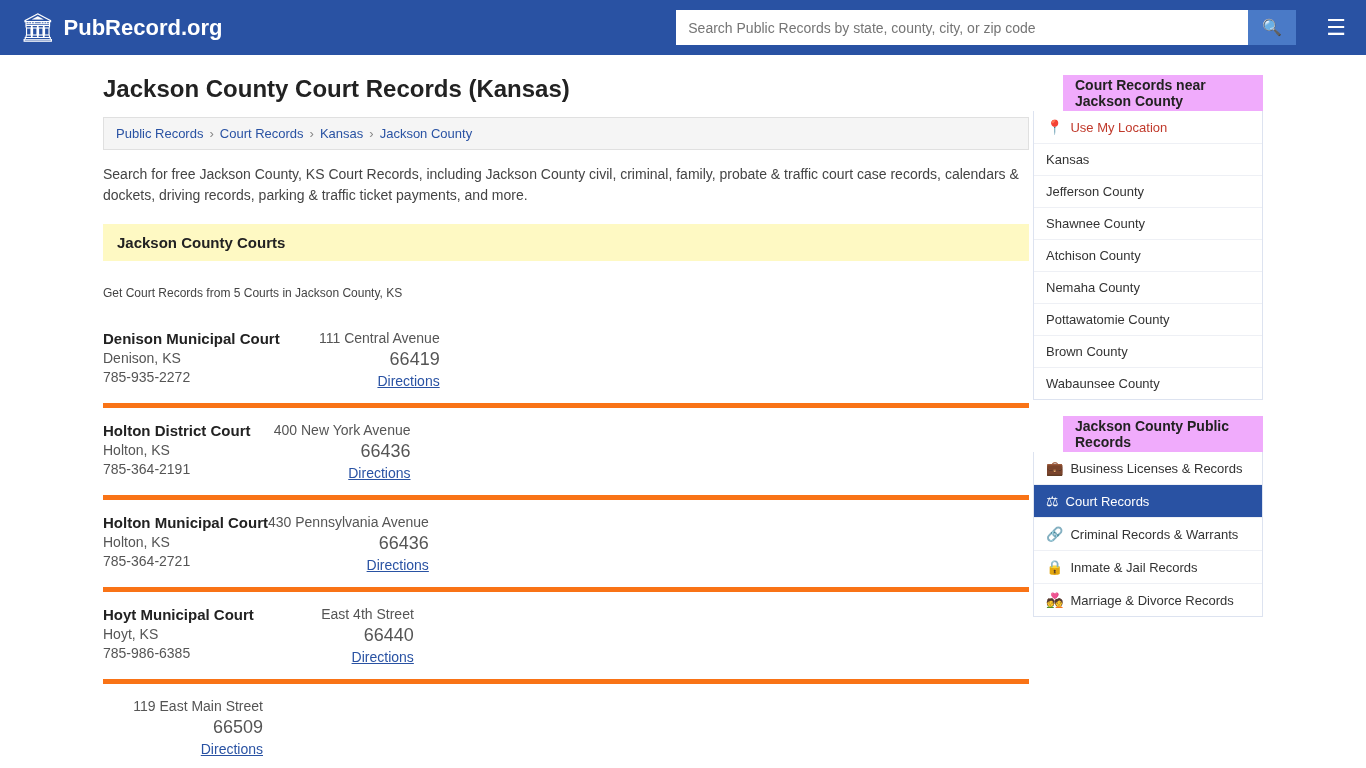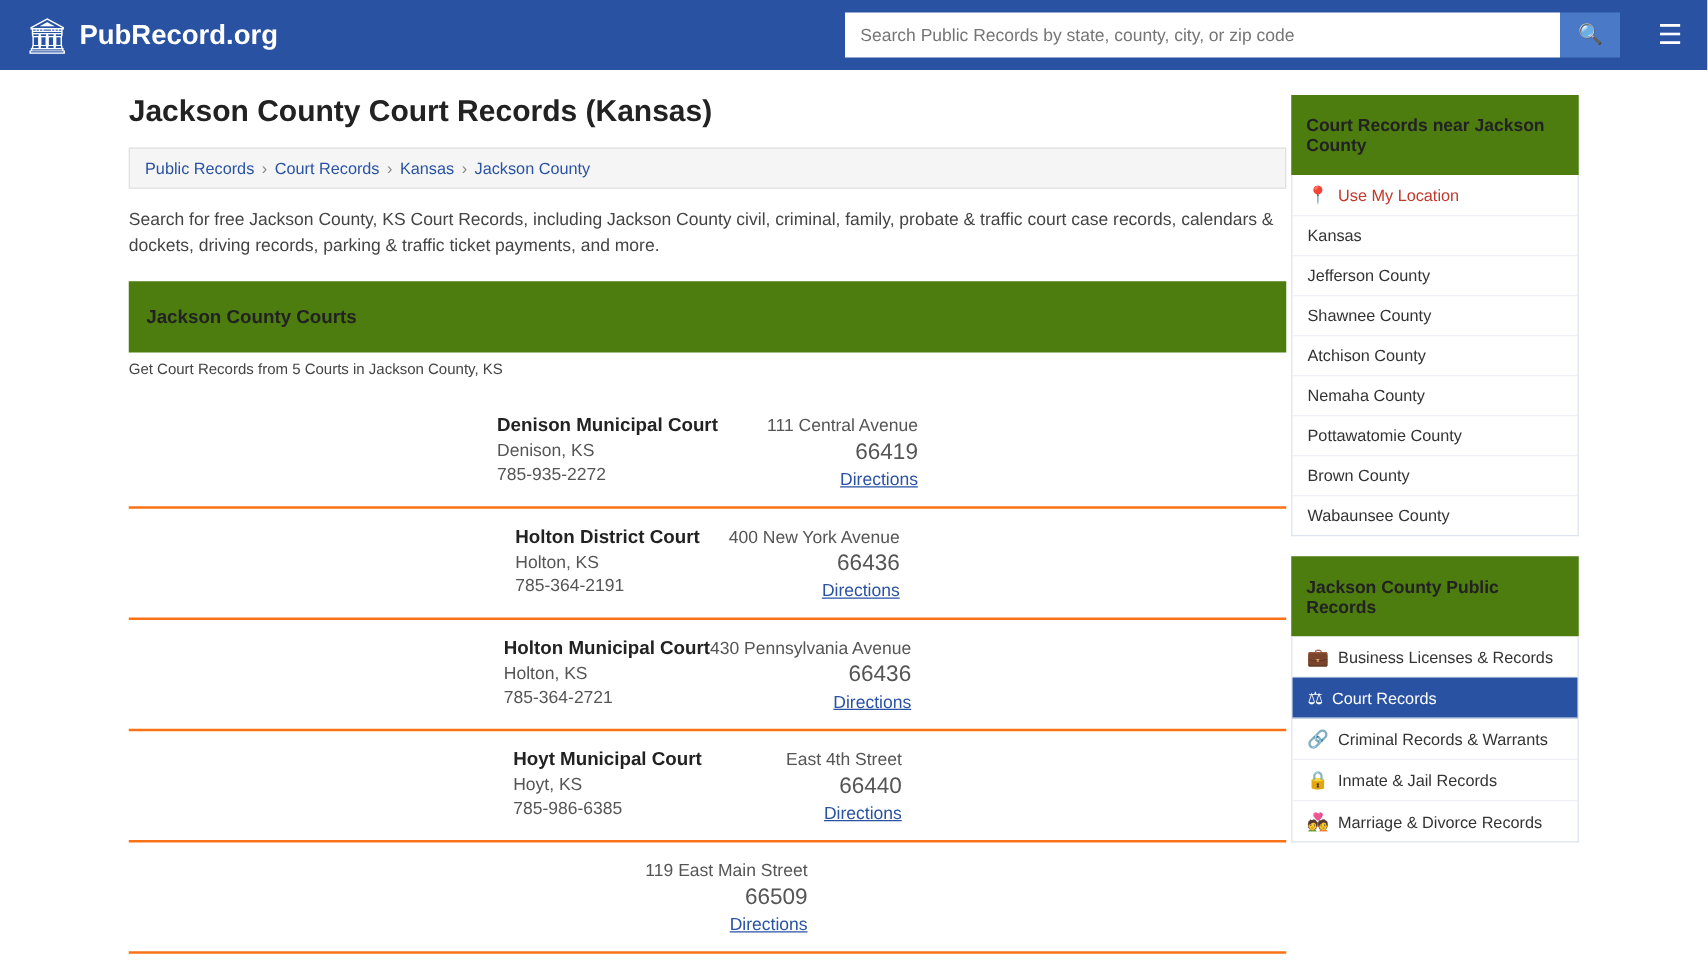--- a/index.html
+++ b/index.html
@@ -106,40 +106,40 @@
     
     .description {
       font-size: 14px;
       color: #444;
       margin-bottom: 18px;
       line-height: 1.5;
     }
 
     
     .section-header {
-      background: #4d7c0f;
-      padding: 20px 14px;
+      background: #fef9c3;
+      padding: 10px 14px;
       font-weight: bold;
       font-size: 15px;
       color: #222;
-      margin-bottom: 6px;
+      margin-bottom: 25px;
     }
 
     .courts-count {
       font-size: 12px;
       color: #444;
       margin-bottom: 16px;
     }
 
     
     .court-entry {
       display: flex;
-      justify-content: center;
+      justify-content: flex-start;
       padding: 14px 0;
-      border-bottom: 2px solid #f97316;
+      border-bottom: 5px solid #f97316;
     }
     .court-left {}
     .court-name {
       font-weight: bold;
       font-size: 15px;
       color: #222;
       margin-bottom: 3px;
     }
     .court-city {
       color: #555;
@@ -166,26 +166,27 @@
     }
     .directions-link {
       color: #2952a3;
       text-decoration: underline;
       cursor: pointer;
       font-size: 14px;
     }
 
     
     .sidebar-section-header {
-      background: #4d7c0f;
-      padding: 16px 12px;
+      background: #f0abfc;
+      padding: 2px 12px;
       font-weight: bold;
       font-size: 14px;
       color: #222;
       margin-bottom: 0;
+      margin-left: 30px;
     }
     .sidebar-list {
       list-style: none;
       border: 1px solid #dde3f0;
       border-top: none;
       margin-bottom: 16px;
     }
     .sidebar-list li {
       padding: 8px 12px;
       border-bottom: 1px solid #eef0f5;

